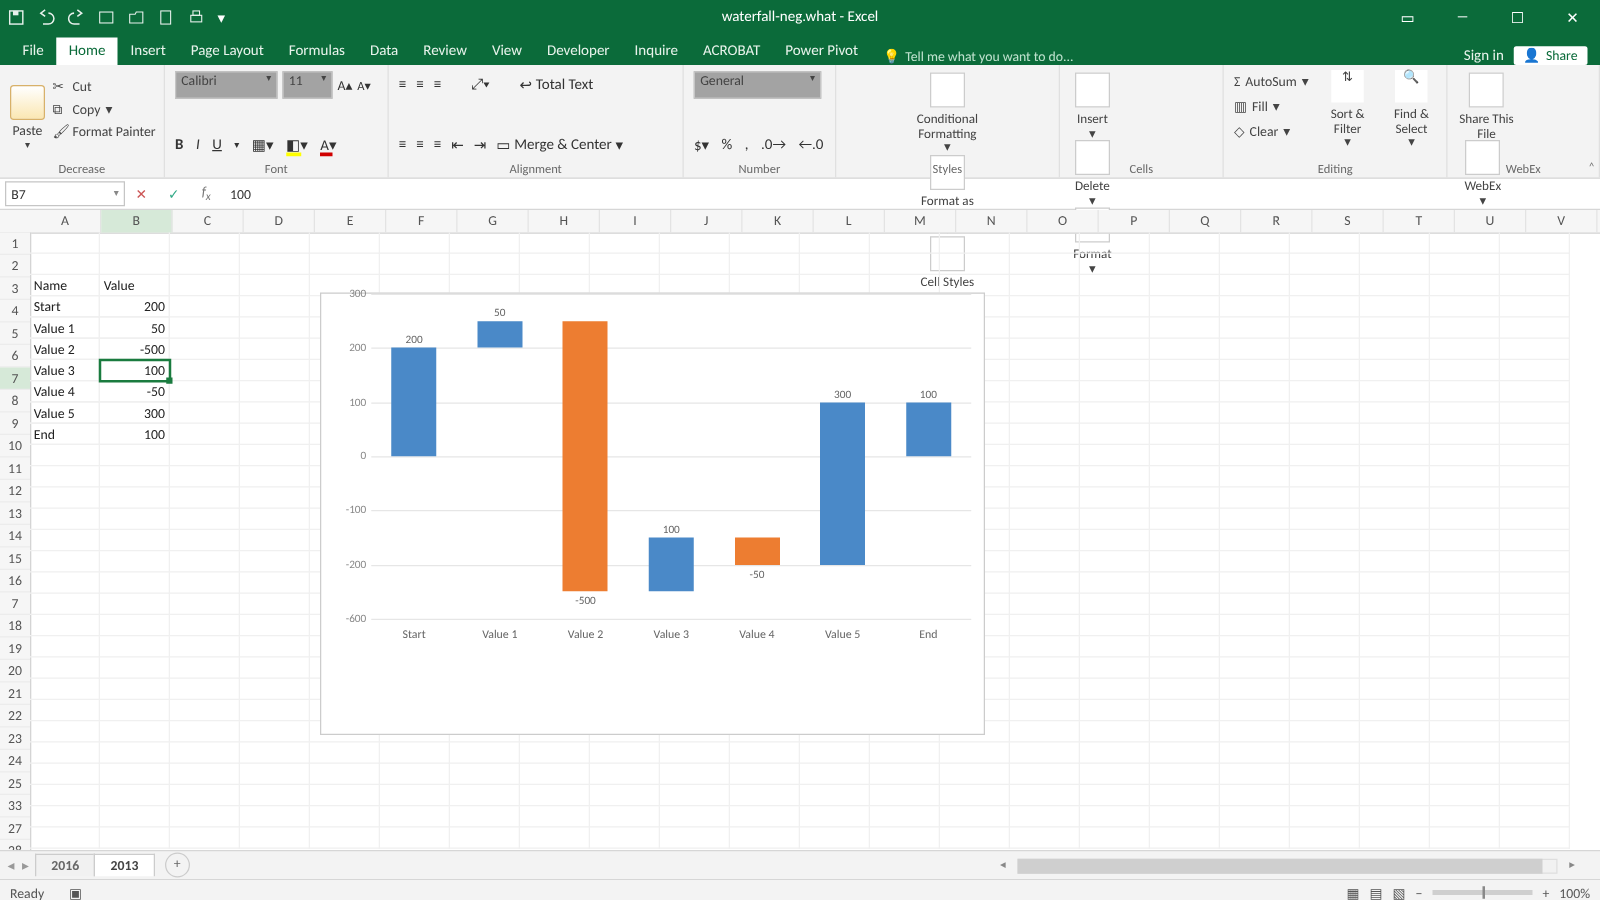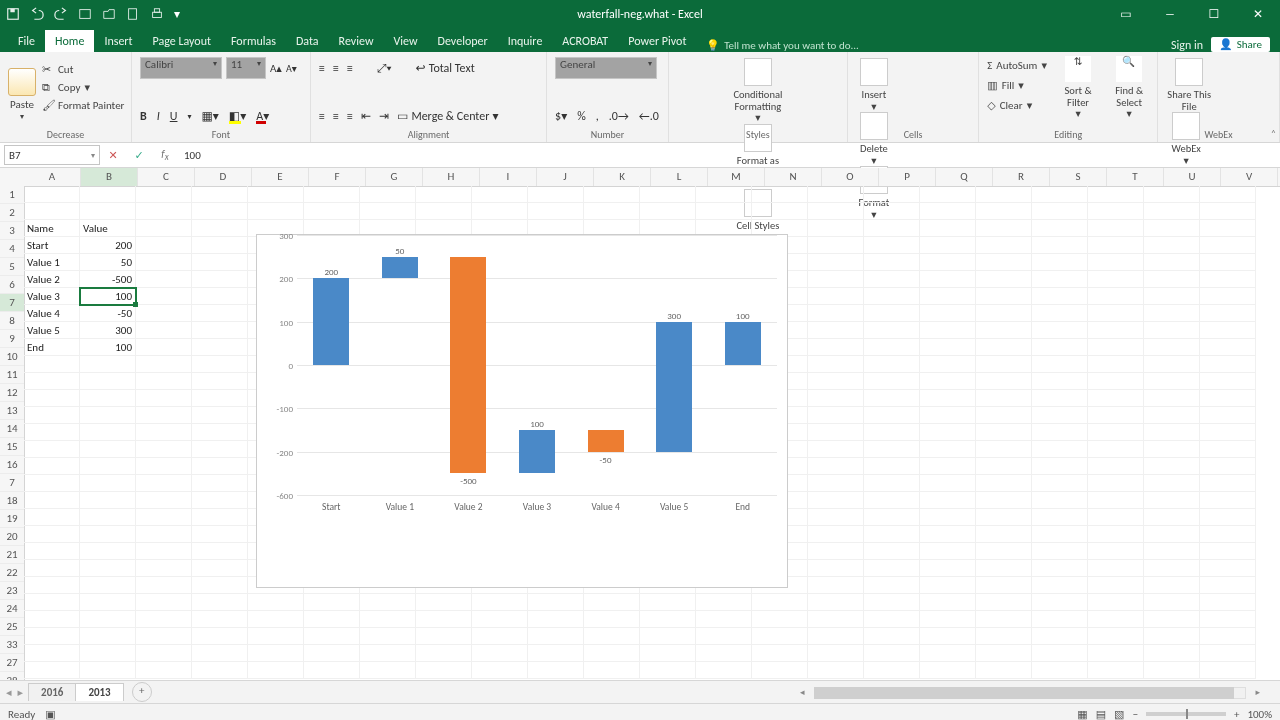--- a/index.html
+++ b/index.html
@@ -1056,21 +1056,21 @@
   <div class="stab-add">+</div>
   <div class="hscroll">
     <span style="position:absolute;left:0;top:0;font-size:9px;color:#888">◂</span>
     <div class="track"></div>
     <div class="thumb"></div>
     <span style="position:absolute;right:0;top:0;font-size:9px;color:#888">▸</span>
   </div>
 </div>
 
 <div class="status">
-  <div style="display:flex;gap:10px;align-items:flex-end">
+  <div style="display:flex;gap:20px;align-items:flex-end">
     <span>Ready</span>
     <span>▣</span>
   </div>
   <div class="zoom">
     <span>▦</span>
     <span>▤</span>
     <span>▧</span>
     <span>−</span>
     <div class="zslider"></div>
     <span>+</span>

